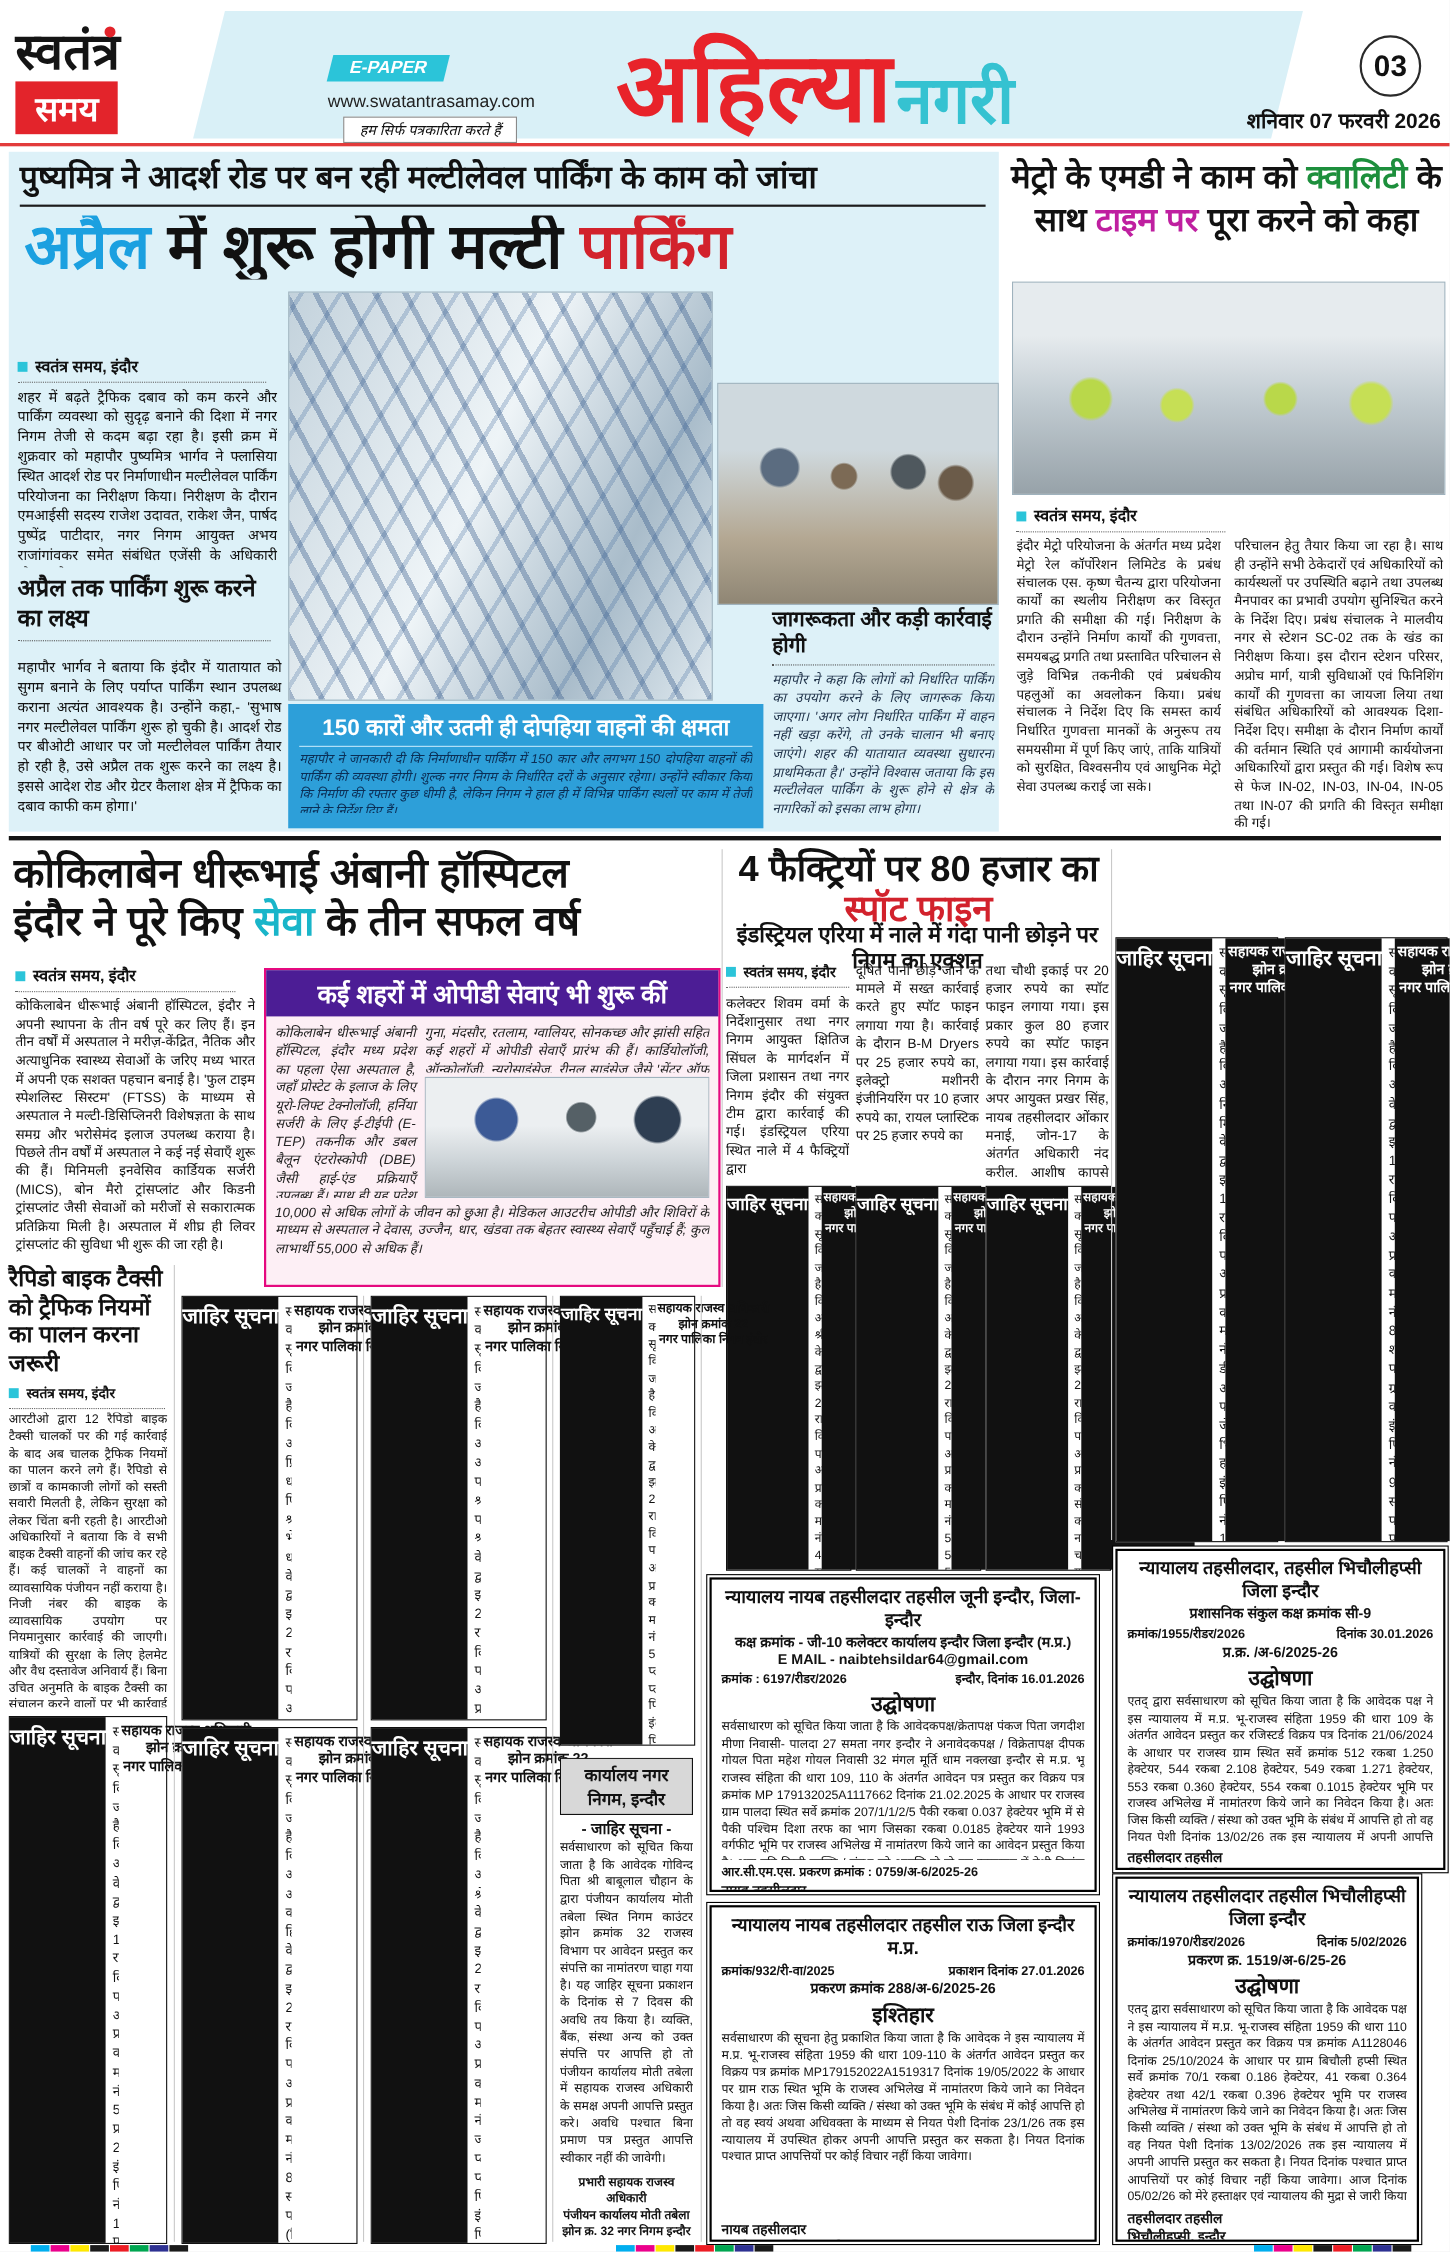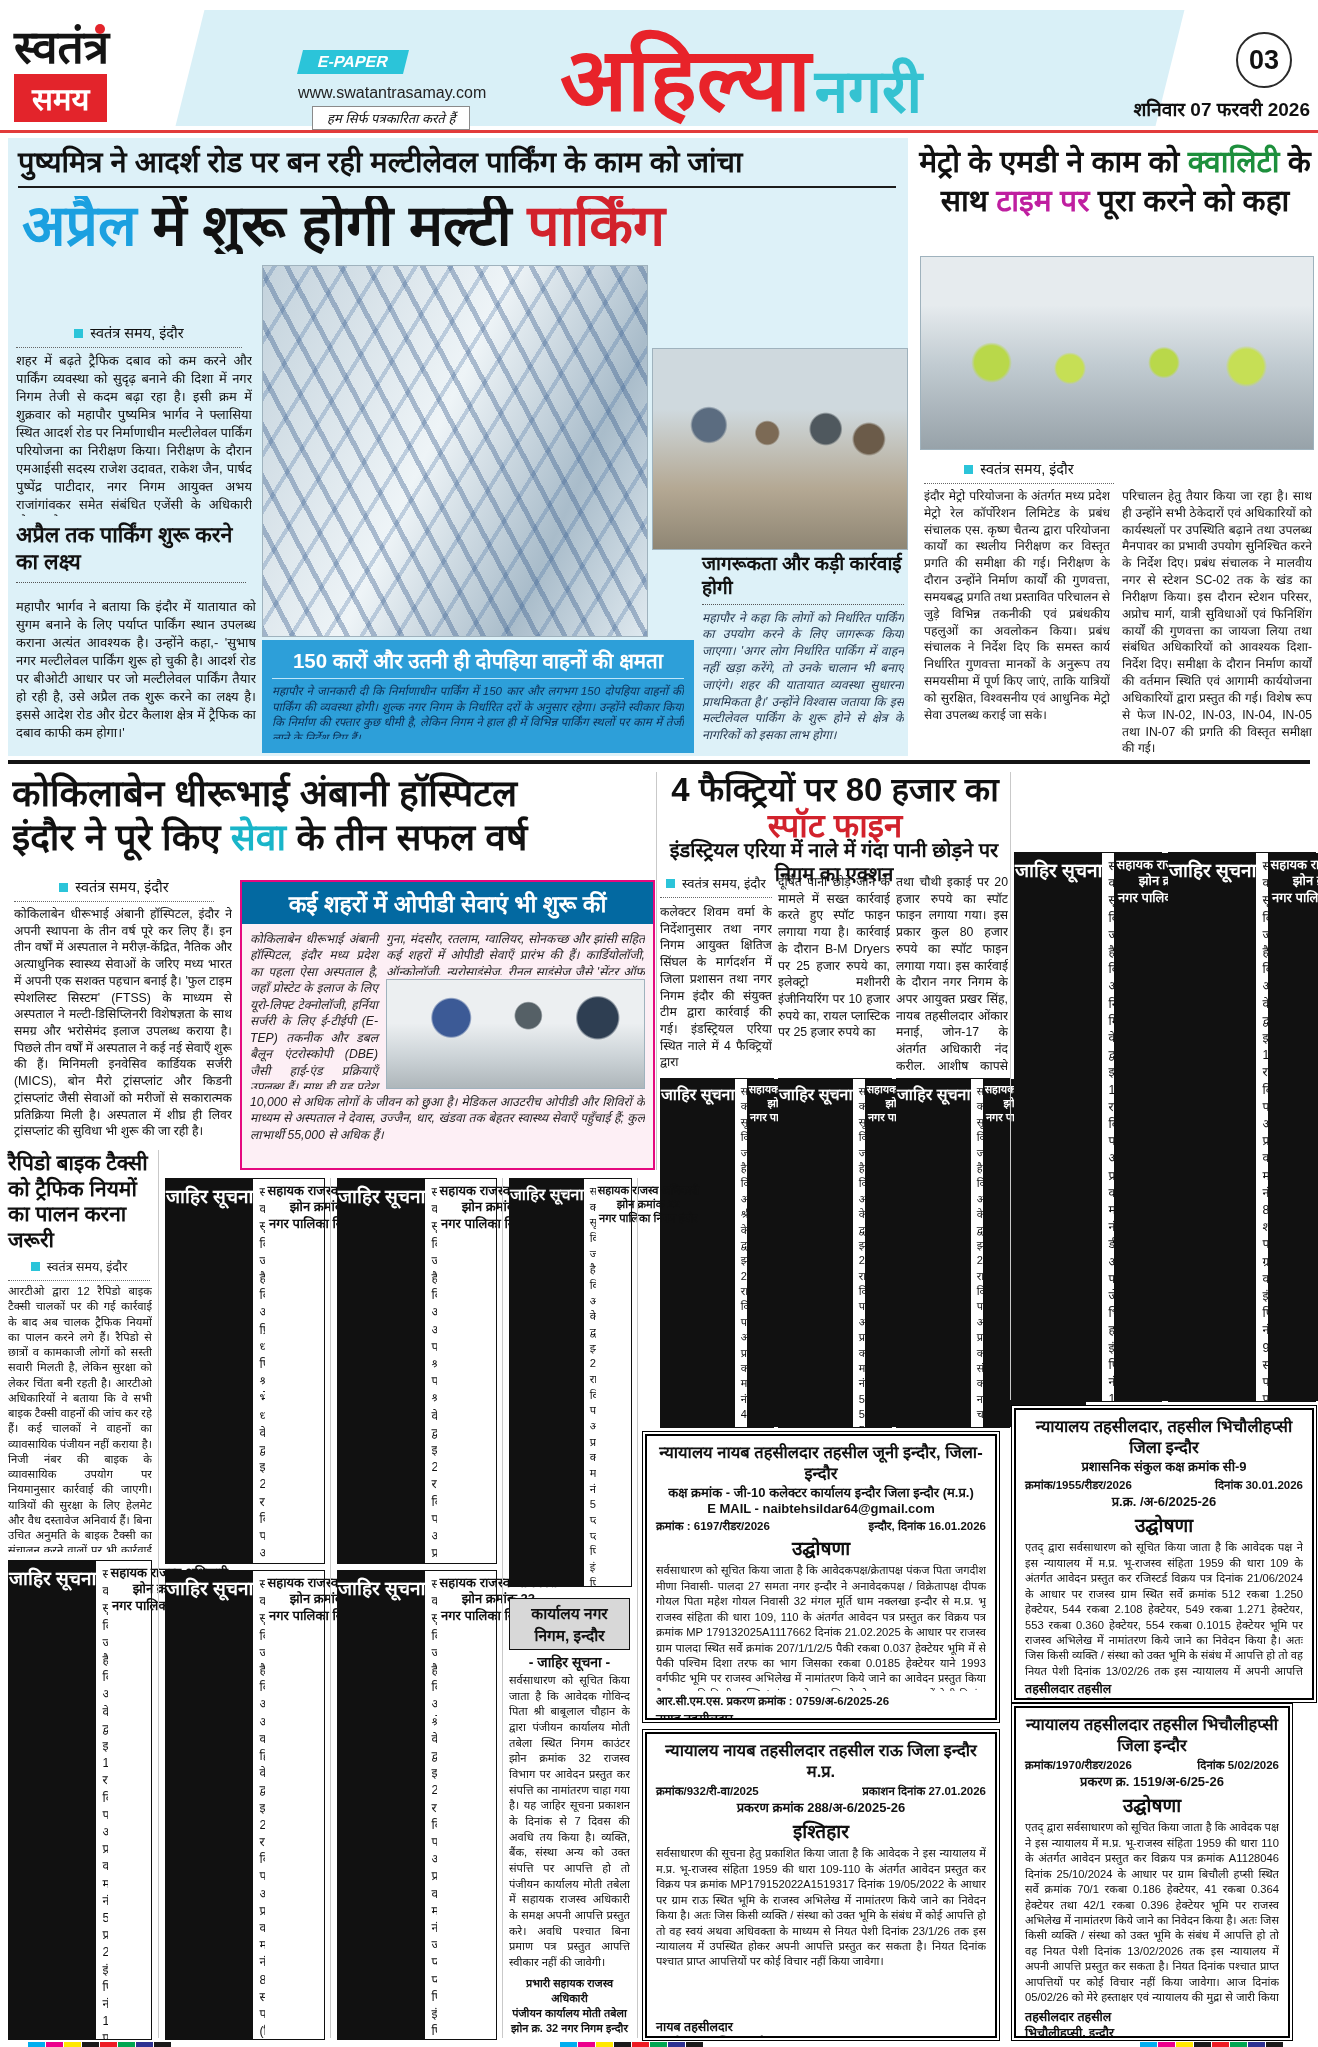--- a/index.html
+++ b/index.html
@@ -21,21 +21,21 @@
   .mast .m1{font-size:88px;line-height:.95;font-weight:900;color:#e8232a;}
   .mast .m2{font-size:60px;line-height:1;font-weight:900;color:#35c2d1;}
   .pgcircle{width:52px;height:52px;border:2px solid #2a2a2a;border-radius:50%;background:#fff;display:flex;align-items:center;justify-content:center;font-size:27px;font-weight:900;}
   .dateline{font-size:19px;font-weight:900;text-align:right;}
   .redrule{background:#e23b3b;height:3px;}
   
   .leadbg{background:#ddf1f8;}
   .kicker{font-size:29px;font-weight:900;border-bottom:2px solid #1c1c1c;padding-bottom:7px;line-height:1.15;}
   .leadline{font-size:57px;font-weight:900;line-height:1.02;white-space:nowrap;}
   .hl-blue{color:#1ba0e0;} .hl-red{color:#d2222c;} .hl-green{color:#1d8f3c;} .hl-mag{color:#bf1fa0;} .hl-cyan{color:#19b5c9;}
-  .byline{font-size:14.5px;font-weight:400;border-bottom:1px dotted #666;padding-bottom:5px;text-align:center;}
+  .byline{font-size:14.5px;font-weight:700;border-bottom:1px dotted #666;padding-bottom:5px;}
   .byline:before{content:"";display:inline-block;width:9px;height:9px;background:#2bc4d9;margin-right:7px;}
   .body13{font-size:13px;line-height:1.38;}
   .subhead{font-size:21.5px;font-weight:900;line-height:1.25;border-bottom:1px dotted #555;padding-bottom:6px;}
   .photo{border:1px solid #9fb2bd;}
   .ph-build{background:
      repeating-linear-gradient(62deg,rgba(56,92,140,.38) 0 5px,rgba(255,255,255,0) 5px 24px),
      repeating-linear-gradient(-58deg,rgba(70,110,160,.28) 0 4px,rgba(255,255,255,0) 4px 30px),
      linear-gradient(115deg,#c3d2dc,#eef4f7 45%,#a9bcca 75%,#dfe9ef);}
   .ph-people{background:
      radial-gradient(circle at 22% 38%,#5b6c80 0 7%,rgba(0,0,0,0) 8%),
@@ -57,21 +57,21 @@
   .capbox{background:#2d9fd9;color:#fff;padding:6px 10px;}
   .capbox .ct{font-size:20.5px;font-weight:900;text-align:center;border-bottom:1px solid #bfe6fa;padding-bottom:4px;}
   .capbox .cb{font-size:11.6px;font-style:italic;color:#0b2e55;line-height:1.35;margin-top:4px;}
   .sidebox .st{font-size:19px;font-weight:900;line-height:1.25;border-bottom:1px dotted #555;padding-bottom:4px;}
   .sidebox .sb{font-size:12.2px;font-style:italic;line-height:1.38;color:#23364d;margin-top:5px;}
   .mhl{font-size:30px;font-weight:900;text-align:center;line-height:1.3;}
   .blackrule{background:#141414;}
   
   .h2line{font-size:37px;font-weight:900;line-height:1.2;white-space:nowrap;}
   .pinkbox{border:2px solid #e5097f;background:#fdeff5;}
-  .pinkhead{background:#0369a1;color:#fff;font-size:23px;font-weight:900;text-align:center;padding:5px 4px;}
+  .pinkhead{background:#4c1d95;color:#fff;font-size:23px;font-weight:900;text-align:center;padding:5px 4px;}
   .pinkrow{display:flex;gap:8px;padding:7px 8px 0 8px;}
   .pinktxt{font-size:12.2px;font-style:italic;line-height:1.35;color:#222;}
   .finehl{font-size:33px;font-weight:900;text-align:center;line-height:1.1;}
   .finesub{font-size:20px;font-weight:900;text-align:center;line-height:1.2;}
   .body12{font-size:12.3px;line-height:1.36;}
   
   .notice{border:1.5px solid #111;background:#fff;display:flex;flex-direction:row;}
   .nhead{background:#111;color:#fff;font-weight:900;font-size:19px;text-align:center;padding:4px 0;flex:0 0 auto;}
   .nbody{padding:5px 6px;font-size:12.3px;line-height:1.4;text-align:justify;flex:1 1 auto;overflow:hidden;}
   .nfoot{font-weight:900;font-size:13px;text-align:center;line-height:1.25;padding:4px 2px;flex:0 0 auto;}

